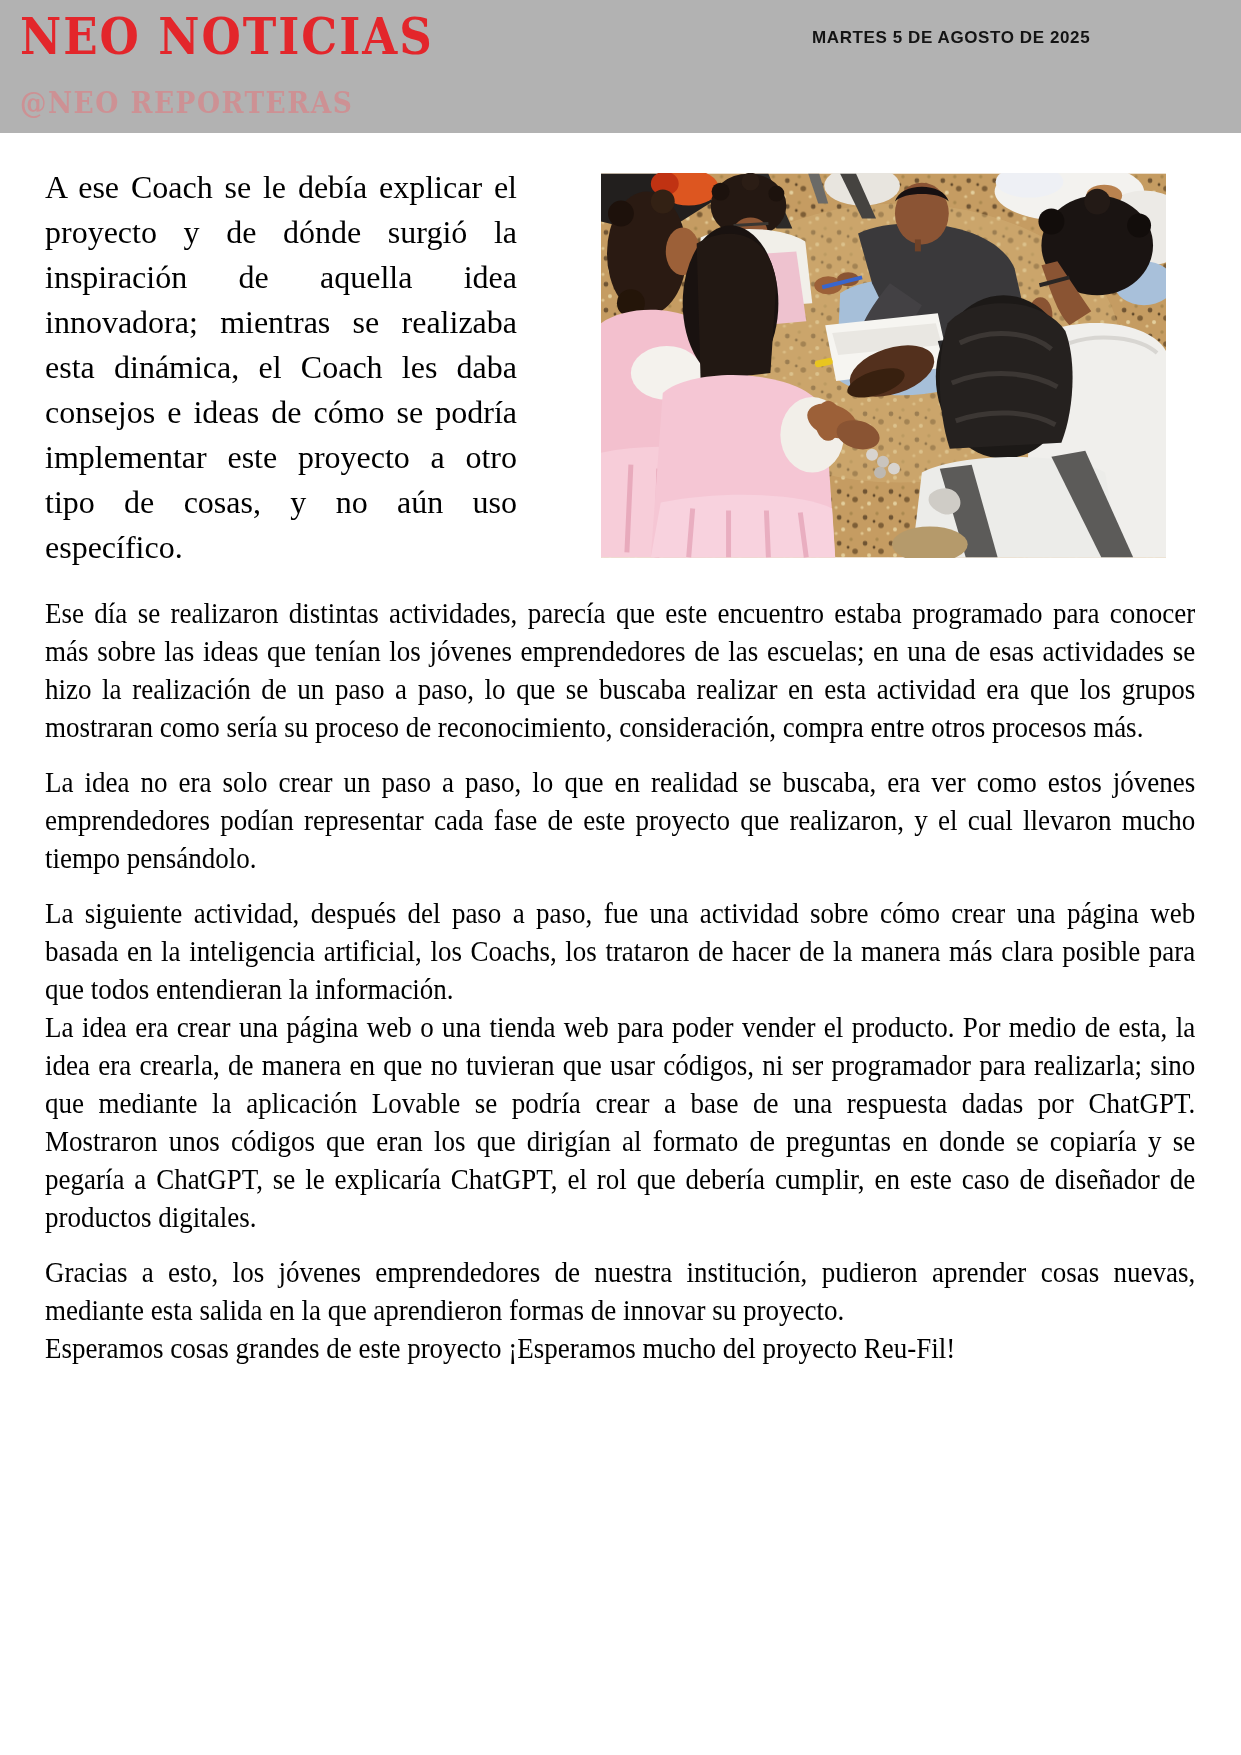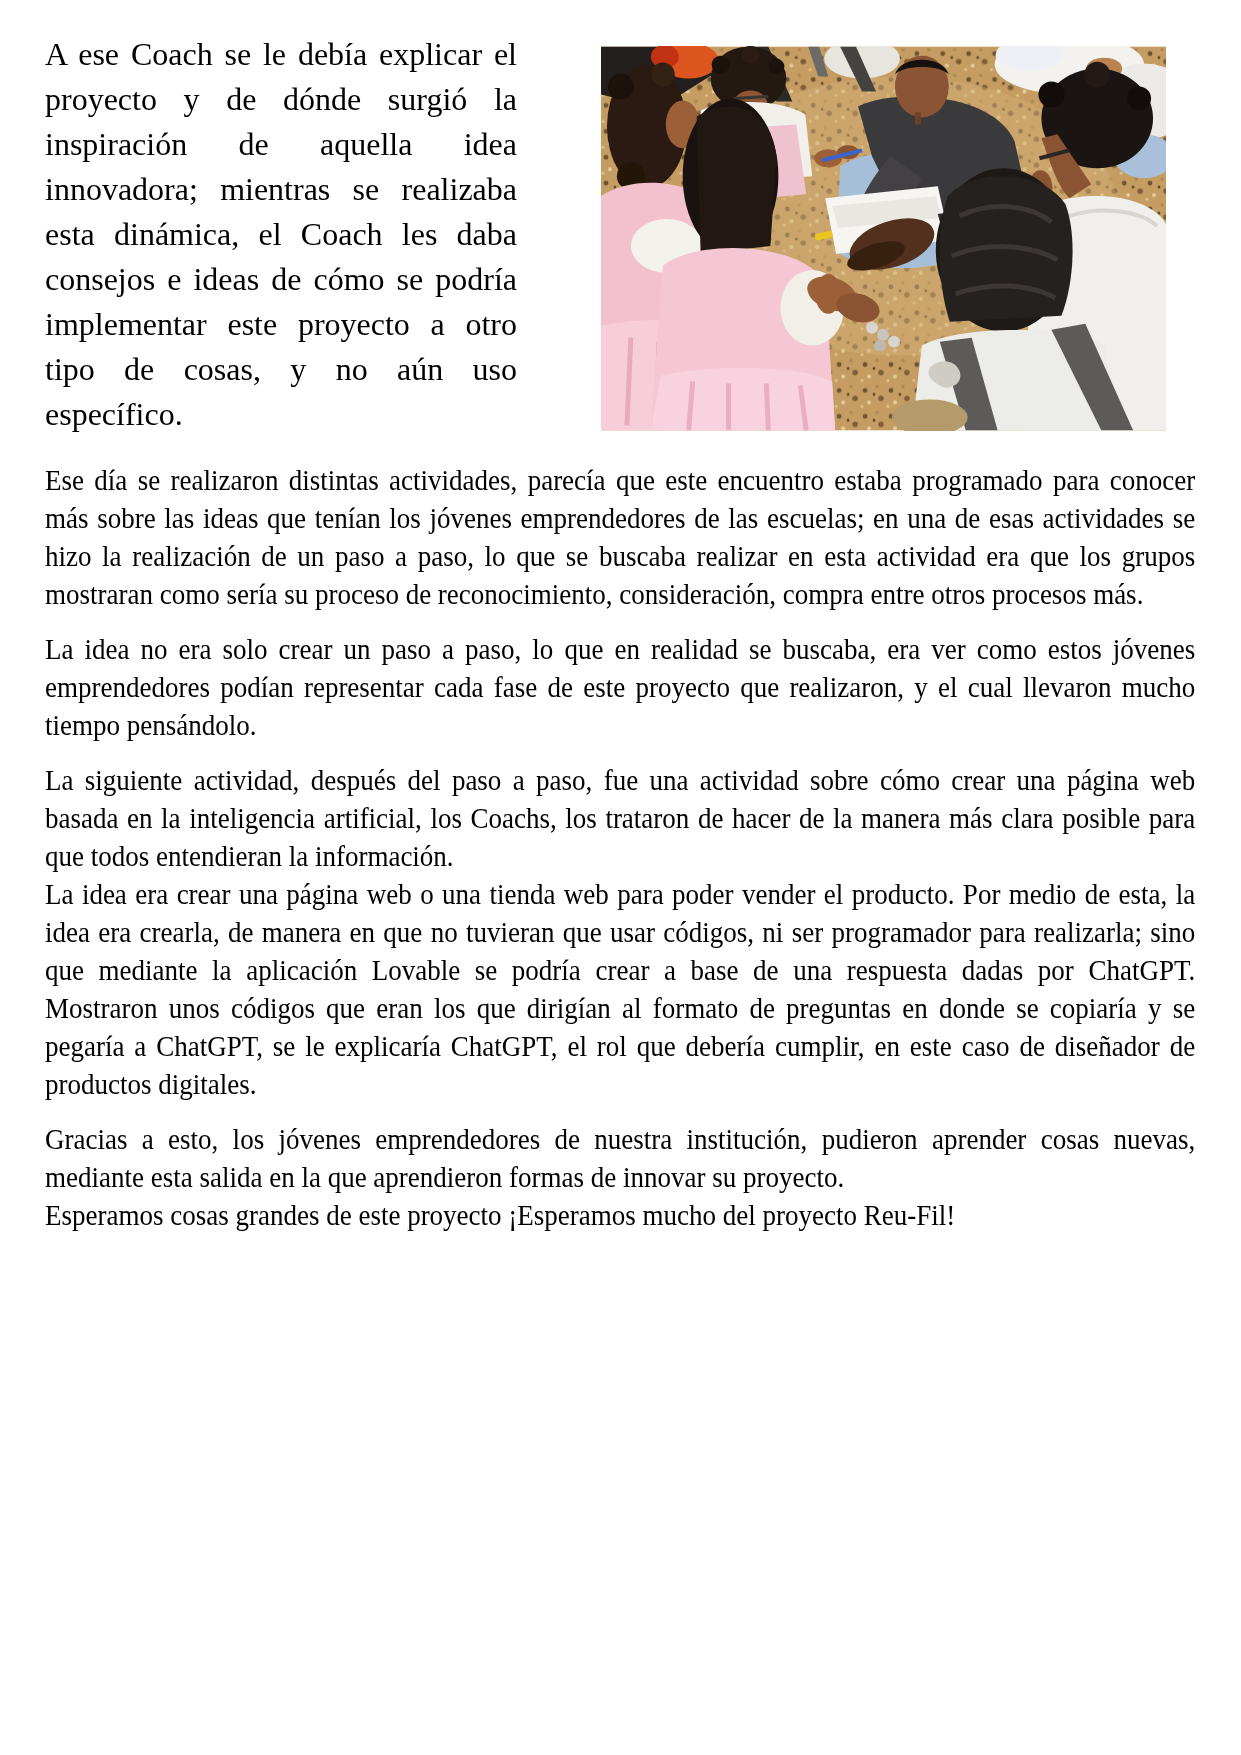--- a/index.html
+++ b/index.html
@@ -11,34 +11,39 @@
          font-family:"DejaVu Serif", serif;font-weight:bold;font-size:46px;
          letter-spacing:2px;transform:scale(0.98,1.08);transform-origin:left top;white-space:nowrap;}
   .handle{position:absolute;left:20px;top:86px;
           font-family:"DejaVu Serif", serif;font-weight:bold;font-size:27px;
           letter-spacing:1.5px;transform:scale(0.98,1.08);transform-origin:left top;white-space:nowrap;}
   .issue-date{position:absolute;left:812px;top:28px;
           font-family:"Liberation Sans", sans-serif;font-weight:bold;font-size:17px;
           letter-spacing:0.6px;white-space:nowrap;}
   
   .content{position:relative;padding:32px 45px 0 45px;}
-  .lead-row{display:flex;align-items:center;}
+  .lead-row{display:flex;align-items:flex-start;}
   .lead{width:472px;margin:0;font-size:32px;line-height:45px;text-align:justify;}
   .photo{width:565px;height:385px;margin:8px 0 0 84px;flex:none;}
   .photo svg{display:block;width:565px;height:385px;}
   .body-text{margin-top:24px;width:1278px;transform:scaleX(0.9);transform-origin:left top;
              font-size:30px;line-height:38px;text-align:justify;}
   .body-text .block{margin:0 0 17px 0;}
   .body-text p{margin:0;}
 </style>
 </head>
 <body>
 
 <div class="page">
 
+  <header class="masthead" style="background: rgb(178, 178, 178);">
+    <div class="brand" style="color: rgb(227, 38, 43);">NEO NOTICIAS</div>
+    <div class="issue-date" style="color: rgb(20, 20, 20);">MARTES 5 DE AGOSTO DE 2025</div>
+    <div class="handle" style="color: rgb(205, 145, 148);">@NEO REPORTERAS</div>
+  </header>
 
   <main class="content">
 
     <section class="lead-row">
       <p class="lead">A ese Coach se le debía explicar el proyecto y de dónde surgió la inspiración de aquella idea innovadora; mientras se realizaba esta dinámica, el Coach les daba consejos e ideas de cómo se podría implementar este proyecto a otro tipo de cosas, y no aún uso específico.</p>
 
       <figure class="photo" role="img" aria-label="Estudiantes con uniformes rosados y blancos sentados en círculo sobre el piso junto a un coach de camisa oscura y jeans que les muestra unos papeles">
         <svg viewBox="0 0 567 385">
           <defs>
             <pattern id="terrazzo" width="26" height="26" patternUnits="userSpaceOnUse">

